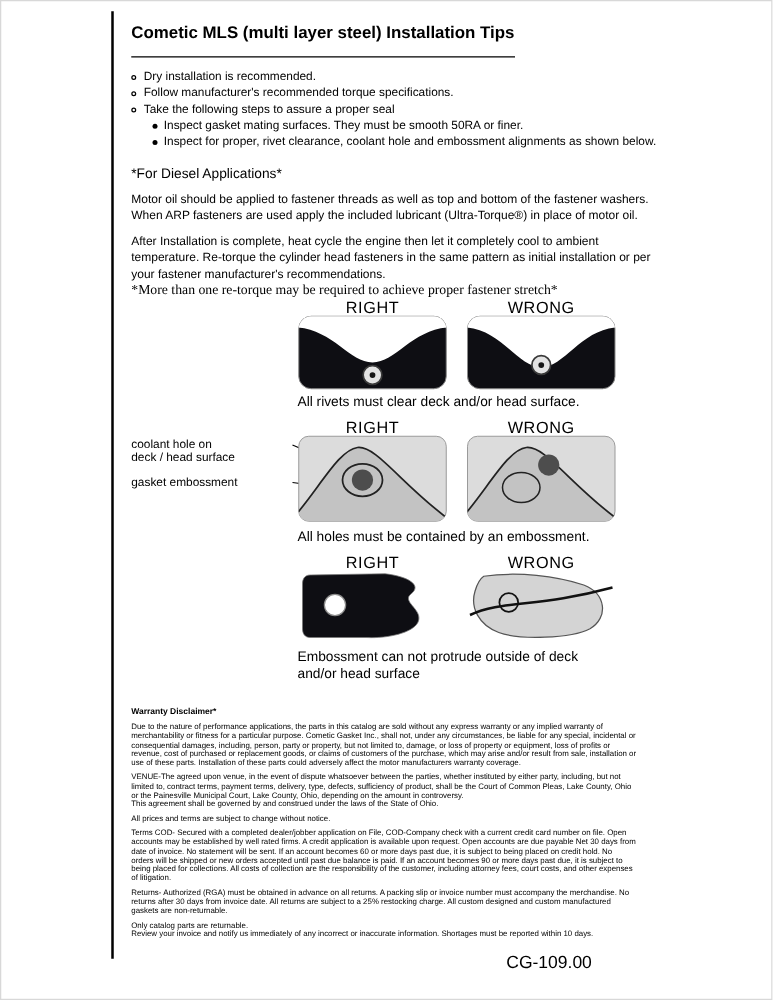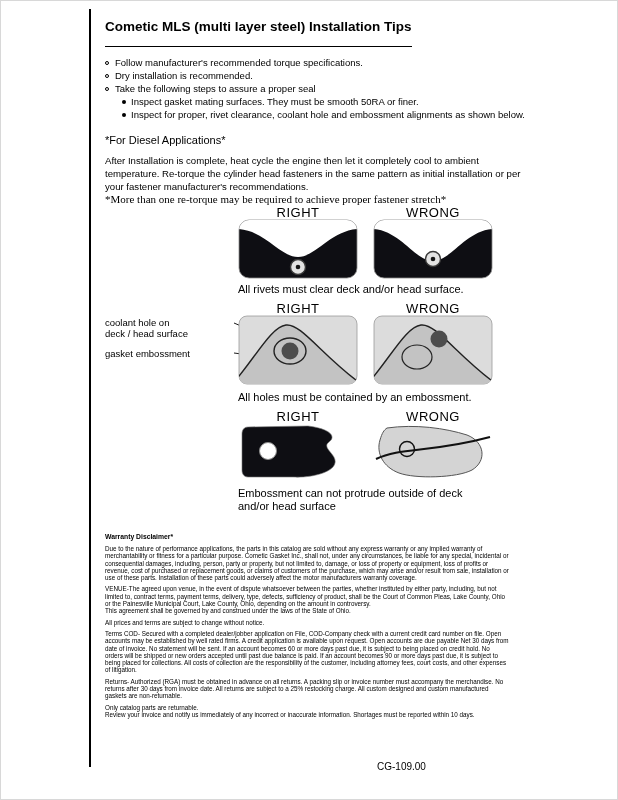--- a/index.html
+++ b/index.html
@@ -36,55 +36,56 @@
   .diag-label { position:absolute; width:120px; text-align:center; font-size:13px; letter-spacing:0.5px; }
   .diag-img { position:absolute; }
   .caption { position:absolute; font-size:11px; line-height:13px; }
   .annotation { position:absolute; width:126px; text-align:left; font-size:9.5px; line-height:11px; white-space:pre-line; }
   .connectors { position:absolute; left:0; top:96px; }
 
   .disclaimer { margin-top:16px; width:404px; }
   .disclaimer-heading { font-size:6.8px; font-weight:bold; margin-bottom:5px; }
   .disclaimer-para { font-size:6.3px; line-height:7.3px; margin-bottom:4px; white-space:pre-line; }
 
-  .footer { position:absolute; left:376px; top:760px; font-size:10px; }
+  .footer { position:absolute; left:404px; top:760px; font-size:14px; }
 </style>
 </head>
 <body>
 
 <div class="page">
   <div class="spine"></div>
 
   <div class="content">
     <div class="title">Cometic MLS (multi layer steel) Installation Tips</div>
 
     <div class="bullets">
       <div class="bullet-row">
         <span class="o-marker"></span>
-        <span>Follow manufacturer's recommended torque specifications.</span>
+        <span>Dry installation is recommended.</span>
       </div>
       <div class="bullet-row">
         <span class="o-marker"></span>
-        <span>Dry installation is recommended.</span>
+        <span>Follow manufacturer's recommended torque specifications.</span>
       </div>
       <div class="bullet-row">
         <span class="o-marker"></span>
         <span>Take the following steps to assure a proper seal</span>
       </div>
       <div class="bullet-row sub">
         <span class="dot-marker"></span>
         <span>Inspect gasket mating surfaces.  They must be smooth 50RA or finer.</span>
       </div>
       <div class="bullet-row sub">
         <span class="dot-marker"></span>
         <span>Inspect for proper, rivet clearance, coolant hole and embossment alignments as shown below.</span>
       </div>
     </div>
 
     <div class="diesel-heading">*For Diesel Applications*</div>
+    <div class="para">Motor oil should be applied to fastener threads as well as top and bottom of the fastener washers. When ARP fasteners are used apply the included lubricant (Ultra-Torque®) in place of motor oil.</div>
     <div class="para">After Installation is complete, heat cycle the engine then let it completely cool to ambient temperature. Re-torque the cylinder head fasteners in the same pattern as initial installation or per your fastener manufacturer's recommendations.</div>
     <div class="note">*More than one re-torque may be required to achieve proper fastener stretch*</div>
 
     <div class="diagrams">
 
       <div class="diag-label" style="left:133px; top:0;">RIGHT</div>
       <div class="diag-label" style="left:268px; top:0;">WRONG</div>
       <svg class="diag-img" style="left:133px; top:14px;" width="120" height="60" viewBox="0 0 120 60">
         <defs>
             <clipPath id="c1a">

